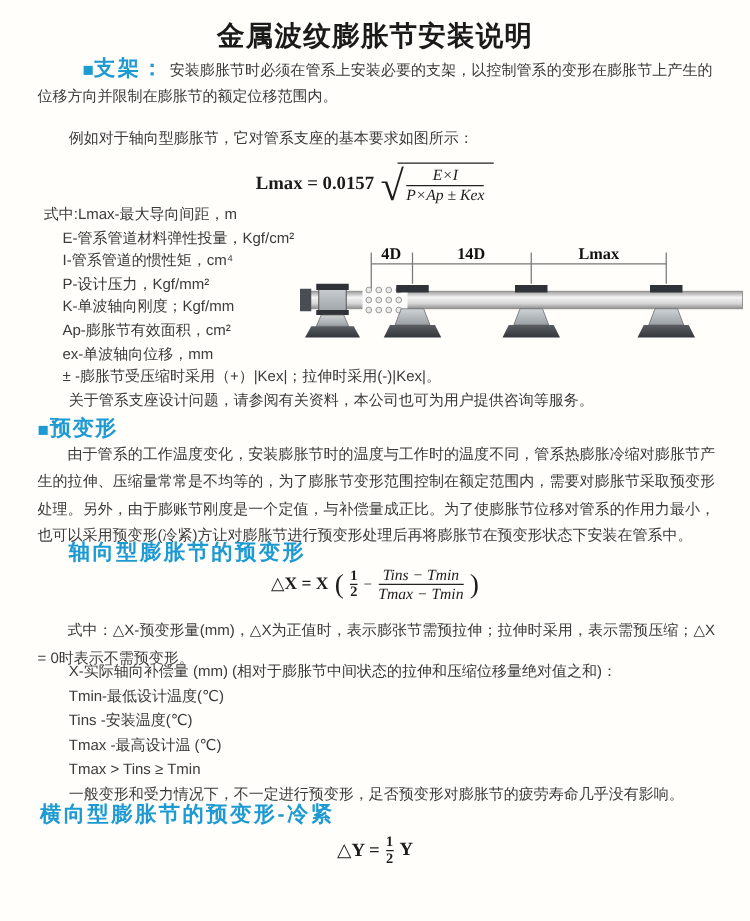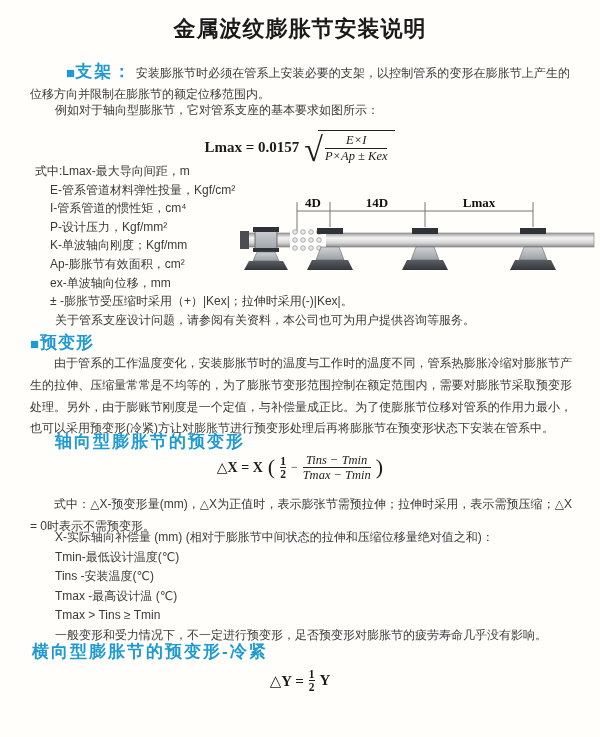--- a/index.html
+++ b/index.html
@@ -14,21 +14,21 @@
     font-size:12px;
   }
   .abs{position:absolute;}
   .title{
     top:14px;left:0;width:100%;
     text-align:center;
     font-size:22px;font-weight:bold;color:#1a1a1a;
     letter-spacing:1px;
   }
   .para{line-height:21px;text-align:justify;}
-  .para1{top:61px;left:30px;width:540px;text-indent:36px;}
+  .para1{top:44px;left:30px;width:540px;text-indent:36px;}
   .blue{color:#1e9ad2;}
   .marker{font-size:15px;font-weight:bold;vertical-align:-1px;}
   .inline-head{font-size:17px;font-weight:bold;letter-spacing:2px;}
   .example{top:100px;left:55px;width:520px;}
   
   .fx{font-family:"Liberation Serif","DejaVu Serif",serif;color:#1c1c1c;}
   .formula-row{left:0;width:100%;display:flex;justify-content:center;align-items:center;gap:5px;}
   .f-lmax{top:130px;}
   .fx-lhs{font-weight:bold;font-size:15px;}
   .sqrt{display:inline-flex;align-items:center;}

